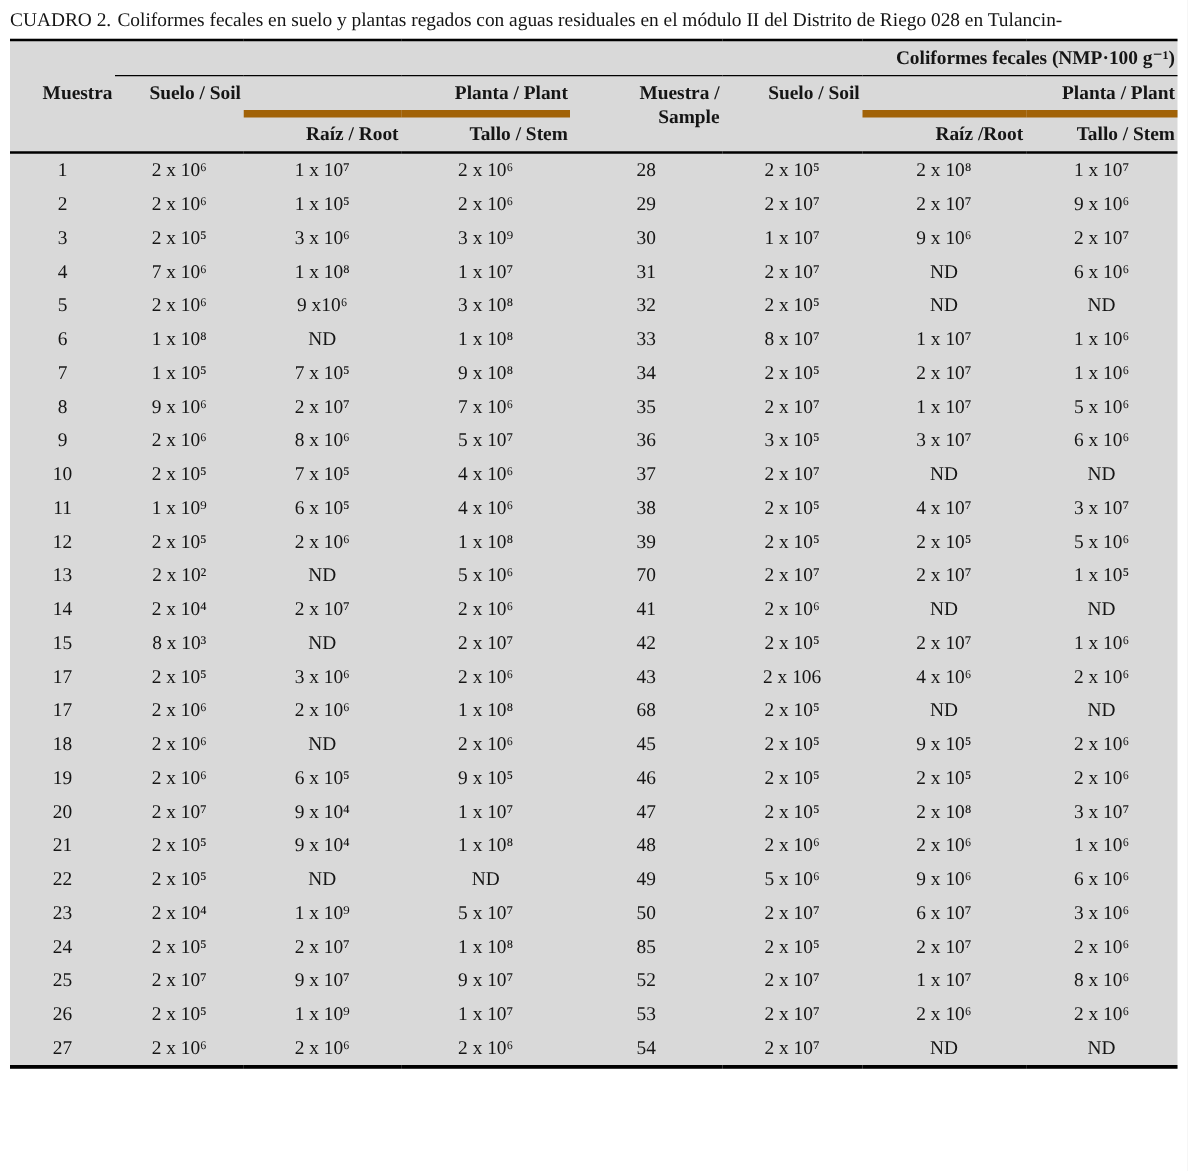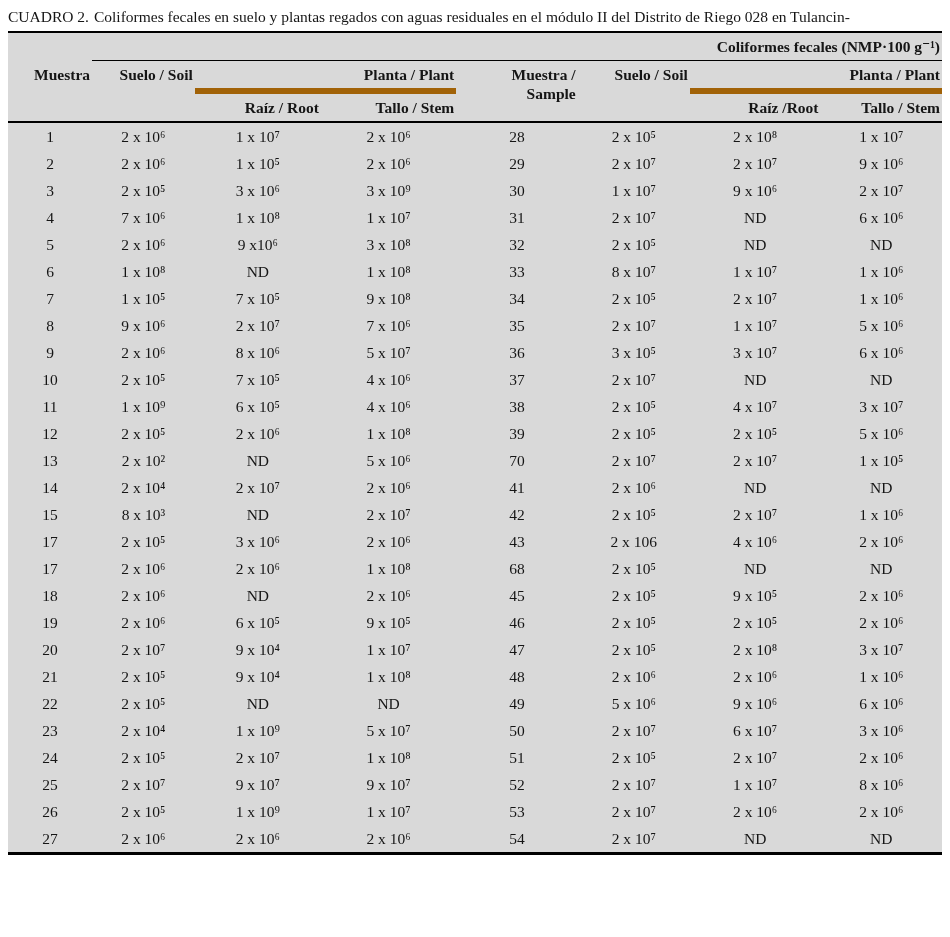--- a/index.html
+++ b/index.html
@@ -330,21 +330,21 @@
           <td>50</td>
           <td>2 x 10⁷</td>
           <td>6 x 10⁷</td>
           <td>3 x 10⁶</td>
         </tr>
         <tr>
           <td>24</td>
           <td>2 x 10⁵</td>
           <td>2 x 10⁷</td>
           <td>1 x 10⁸</td>
-          <td>51</td>
+          <td>85</td>
           <td>2 x 10⁵</td>
           <td>2 x 10⁷</td>
           <td>2 x 10⁶</td>
         </tr>
         <tr>
           <td>25</td>
           <td>2 x 10⁷</td>
           <td>9 x 10⁷</td>
           <td>9 x 10⁷</td>
           <td>52</td>

